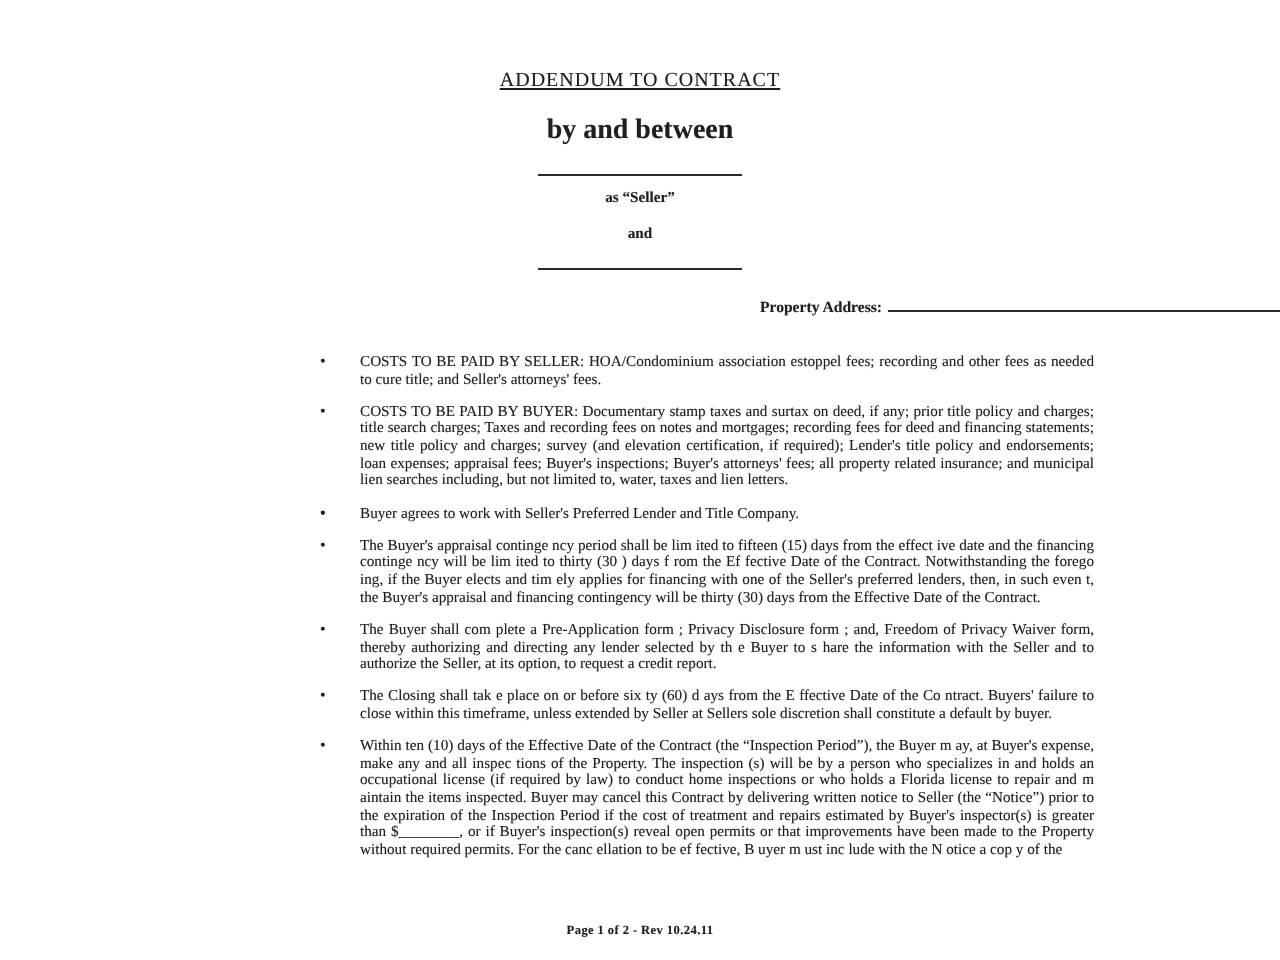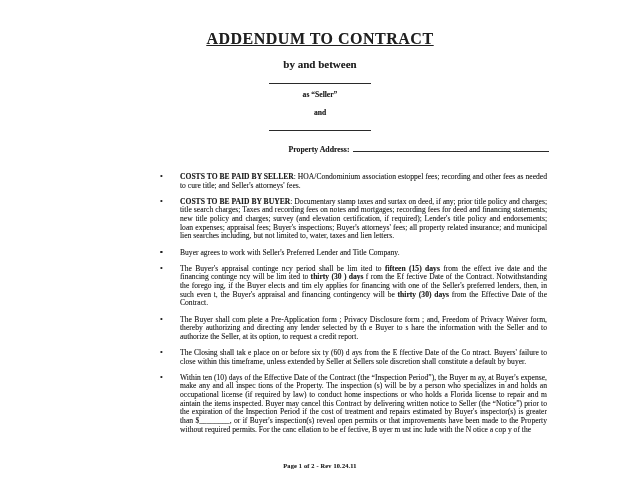--- a/index.html
+++ b/index.html
@@ -9,37 +9,37 @@
     height: 480px;
     background: #ffffff;
     overflow: hidden;
     font-family: "Liberation Serif", "DejaVu Serif", serif;
     color: #1f1f1f;
     text-shadow: 0 0 0.4px rgba(50,50,50,0.45);
   }
   .doc-header { text-align: center; padding-top: 30px; }
   .title {
     display: inline-block;
-    font-size: 16px;
-    font-weight: bold;
+    font-size: 10px;
+    font-weight: normal;
     letter-spacing: 0.5px;
     text-decoration: underline;
   }
-  .byline { font-size: 11px; font-weight: bold; margin-top: 10px; }
+  .byline { font-size: 14px; font-weight: bold; margin-top: 10px; }
   .sig-line {
     width: 102px;
     height: 0;
     border-bottom: 1.2px solid #2a2a2a;
     margin: 13px auto 0 auto;
   }
   .sig-label { font-size: 7.6px; font-weight: bold; margin-top: 6px; }
   .and-word { font-size: 7.6px; font-weight: bold; margin-top: 9px; }
   .prop-row {
     margin: 12px 0 0 197px;
-    text-align: center;
+    text-align: right;
     font-size: 7.8px;
     white-space: nowrap;
     font-family: Liberation Serif, serif;
   }
   .prop-label { font-weight: bold; }
   .prop-line {
     display: inline-block;
     width: 196px;
     height: 8px;
     border-bottom: 1.2px solid #2a2a2a;
@@ -59,21 +59,21 @@
     font-size: 7.6px;
     line-height: 1.14;
     text-align: justify;
   }
   ul.bullets li .blt {
     position: absolute;
     left: 2px;
     top: -1px;
     font-size: 8px;
   }
-  ul.bullets li b { font-weight: bold; }
+  ul.bullets li b { font-weight: normal; }
   .footer {
     position: absolute;
     left: 0;
     bottom: 11px;
     width: 100%;
     text-align: center;
     font-size: 6.3px;
     font-weight: bold;
     letter-spacing: 0.2px;
   }

